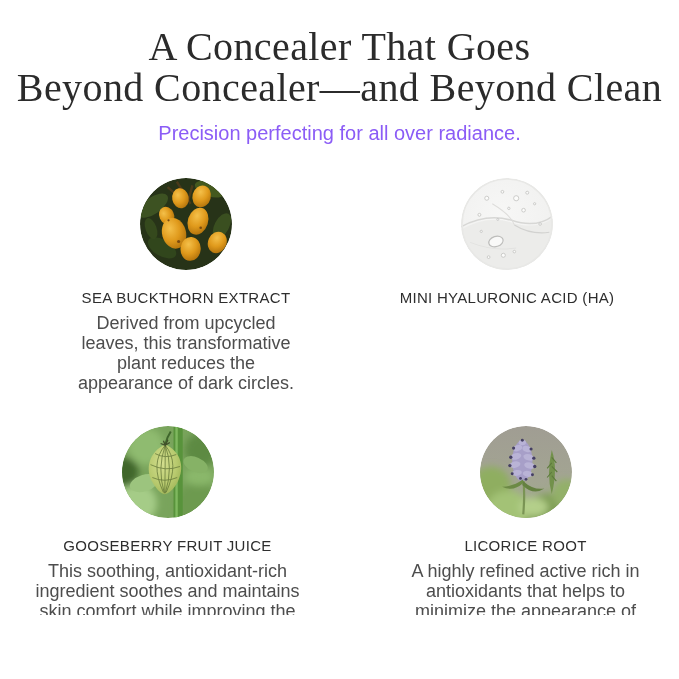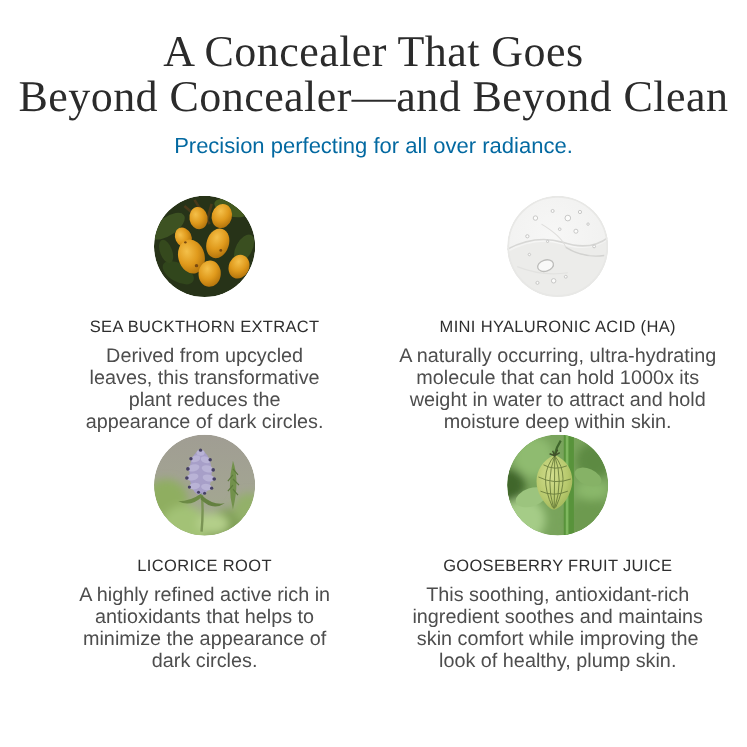--- a/index.html
+++ b/index.html
@@ -9,27 +9,27 @@
     width:679px; height:615px; margin:0 auto; background:#ffffff;
     padding-top:26px; overflow:hidden;
   }
   .title {
     font-family:"Liberation Serif", serif; font-weight:400;
     font-size:40px; line-height:1.03; color:#2b2b2b;
     text-align:center; letter-spacing:0.4px;
   }
   .subtitle {
     margin-top:12px; text-align:center;
-    font-size:20px; line-height:26px; color:#0369a1;
+    font-size:20px; line-height:26px; color:#8b5cf6;
   }
   .grid {
     margin-top:32px;
     display:grid;
     grid-template-columns:346px 333px;
-    row-gap:2px;
+    row-gap:33px;
   }
   .cell { text-align:center; }
   .cell-left  { padding-left:26px; }
   .cell-right { padding-right:11px; }
   .circle {
     width:92px; height:92px; margin:0 auto; border-radius:50%;
     overflow:hidden; display:block; line-height:0;
   }
   .circle svg { display:block; }
   .ing-name {
@@ -131,83 +131,20 @@
               <circle cx="30" cy="86" r="1.5"></circle>
                 <circle cx="22" cy="58" r="1.2"></circle>
               <circle cx="86" cy="50" r="1.4"></circle>
                 <circle cx="40" cy="45" r="1.1"></circle>
             </g>
             <circle cx="50" cy="50" r="49" fill="none" stroke="#e8e8e6" stroke-width="2"></circle>
           </g>
         </svg>
       </span>
       <h3 class="ing-name">MINI HYALURONIC ACID (HA)</h3>
-      <p class="ing-desc">A naturally occurring, ultra-hydrating molecule that can hold 1000x its weight in water to attract and hold moisture deep within skin.</p>
-    </figure>
-
-    <figure class="cell cell-left">
-      <span class="circle">
-        <svg viewBox="0 0 100 100" width="92" height="92" aria-hidden="true">
-          <defs>
-            <clipPath id="clip-lr">
-                <circle cx="50" cy="50" r="50"></circle>
-              </clipPath>
-            <linearGradient id="lr-bg" x1="0" y1="0" x2="0" y2="1">
-              <stop offset="0%" stop-color="#a09d93"></stop>
-              <stop offset="60%" stop-color="#a3a592"></stop>
-              <stop offset="100%" stop-color="#9fae87"></stop>
-            </linearGradient>
-            <filter id="lr-blur" x="-40%" y="-40%" width="180%" height="180%">
-              <feGaussianBlur stdDeviation="4"></feGaussianBlur>
-            </filter>
-          </defs>
-          <g clip-path="url(#clip-lr)">
-            <rect width="100" height="100" fill="url(#lr-bg)"></rect>
-            <g filter="url(#lr-blur)">
-              <circle cx="12" cy="66" r="22" fill="#8fae61"></circle>
-              <circle cx="30" cy="94" r="24" fill="#a3c276"></circle>
-              <circle cx="72" cy="96" r="22" fill="#7d9c53"></circle>
-              <circle cx="94" cy="74" r="16" fill="#93b069"></circle>
-              <ellipse cx="58" cy="88" rx="16" ry="10" fill="#b4cf8a"></ellipse>
-            </g>
-            <path d="M78 26 q7 20 0 48 q-6 -22 0 -48 Z" fill="#72914b"></path>
-            <path d="M78 34 l5 6 M78 44 l6 6 M78 54 l5 6 M78 40 l-5 6 M78 50 l-5 6" stroke="#5d7a3c" stroke-width="1.2" fill="none"></path>
-            <path d="M47 96 Q 49 74 47 56" stroke="#7a9454" stroke-width="2.4" fill="none"></path>
-            <ellipse cx="46" cy="38" rx="11" ry="22" fill="#a79fc8"></ellipse>
-            <g fill="#b9b3d6">
-              <ellipse cx="46" cy="18" rx="4" ry="3"></ellipse>
-              <ellipse cx="41" cy="24" rx="5" ry="3.2" transform="rotate(-20 41 24)"></ellipse>
-              <ellipse cx="51" cy="25" rx="5" ry="3.2" transform="rotate(20 51 25)"></ellipse>
-              <ellipse cx="39" cy="33" rx="6" ry="3.4" transform="rotate(-15 39 33)"></ellipse>
-              <ellipse cx="53" cy="34" rx="6" ry="3.4" transform="rotate(15 53 34)"></ellipse>
-              <ellipse cx="38" cy="42" rx="6" ry="3.4" transform="rotate(-12 38 42)"></ellipse>
-              <ellipse cx="54" cy="43" rx="6" ry="3.4" transform="rotate(12 54 43)"></ellipse>
-              <ellipse cx="40" cy="51" rx="5.5" ry="3.2" transform="rotate(-10 40 51)"></ellipse>
-              <ellipse cx="52" cy="52" rx="5.5" ry="3.2" transform="rotate(10 52 52)"></ellipse>
-            </g>
-            <g fill="#453f63">
-              <circle cx="46" cy="15.5" r="1.6"></circle>
-                <circle cx="36.5" cy="24" r="1.7"></circle>
-                <circle cx="55.5" cy="25" r="1.7"></circle>
-              <circle cx="33.5" cy="34" r="1.8"></circle>
-                <circle cx="58.5" cy="35" r="1.8"></circle>
-              <circle cx="32.5" cy="43" r="1.8"></circle>
-                <circle cx="59.5" cy="44" r="1.8"></circle>
-              <circle cx="35" cy="52" r="1.6"></circle>
-                <circle cx="57" cy="53" r="1.6"></circle>
-              <circle cx="44" cy="57" r="1.5"></circle>
-                <circle cx="50" cy="58" r="1.5"></circle>
-            </g>
-            <path d="M47 58 Q 36 66 24 66 Q 36 72 47 62 Z" fill="#6c8a45"></path>
-            <path d="M47 60 Q 58 70 70 68 Q 58 76 46 64 Z" fill="#648040"></path>
-          </g>
-        </svg>
-      </span>
-      <h3 class="ing-name">LICORICE ROOT</h3>
-      <p class="ing-desc">A highly refined active rich in antioxidants that helps to minimize the appearance of dark circles.</p>
     </figure>
 
     <figure class="cell cell-right">
       <span class="circle">
         <svg viewBox="0 0 100 100" width="92" height="92" aria-hidden="true">
           <defs>
             <clipPath id="clip-gb">
                 <circle cx="50" cy="50" r="50"></circle>
               </clipPath>
             <radialGradient id="gb-husk" cx="42%" cy="38%" r="75%">
@@ -246,14 +183,76 @@
               <path d="M36 30 Q 47 36 59 31"></path>
             </g>
             <path d="M42 19 L47 21 L52 18 M45 16 L47 21 L50 15" stroke="#41502a" stroke-width="1.4" fill="none"></path>
           </g>
         </svg>
       </span>
       <h3 class="ing-name">GOOSEBERRY FRUIT JUICE</h3>
       <p class="ing-desc">This soothing, antioxidant-rich ingredient soothes and maintains skin comfort while improving the look of healthy, plump skin.</p>
     </figure>
 
+    <figure class="cell cell-left">
+      <span class="circle">
+        <svg viewBox="0 0 100 100" width="92" height="92" aria-hidden="true">
+          <defs>
+            <clipPath id="clip-lr">
+                <circle cx="50" cy="50" r="50"></circle>
+              </clipPath>
+            <linearGradient id="lr-bg" x1="0" y1="0" x2="0" y2="1">
+              <stop offset="0%" stop-color="#a09d93"></stop>
+              <stop offset="60%" stop-color="#a3a592"></stop>
+              <stop offset="100%" stop-color="#9fae87"></stop>
+            </linearGradient>
+            <filter id="lr-blur" x="-40%" y="-40%" width="180%" height="180%">
+              <feGaussianBlur stdDeviation="4"></feGaussianBlur>
+            </filter>
+          </defs>
+          <g clip-path="url(#clip-lr)">
+            <rect width="100" height="100" fill="url(#lr-bg)"></rect>
+            <g filter="url(#lr-blur)">
+              <circle cx="12" cy="66" r="22" fill="#8fae61"></circle>
+              <circle cx="30" cy="94" r="24" fill="#a3c276"></circle>
+              <circle cx="72" cy="96" r="22" fill="#7d9c53"></circle>
+              <circle cx="94" cy="74" r="16" fill="#93b069"></circle>
+              <ellipse cx="58" cy="88" rx="16" ry="10" fill="#b4cf8a"></ellipse>
+            </g>
+            <path d="M78 26 q7 20 0 48 q-6 -22 0 -48 Z" fill="#72914b"></path>
+            <path d="M78 34 l5 6 M78 44 l6 6 M78 54 l5 6 M78 40 l-5 6 M78 50 l-5 6" stroke="#5d7a3c" stroke-width="1.2" fill="none"></path>
+            <path d="M47 96 Q 49 74 47 56" stroke="#7a9454" stroke-width="2.4" fill="none"></path>
+            <ellipse cx="46" cy="38" rx="11" ry="22" fill="#a79fc8"></ellipse>
+            <g fill="#b9b3d6">
+              <ellipse cx="46" cy="18" rx="4" ry="3"></ellipse>
+              <ellipse cx="41" cy="24" rx="5" ry="3.2" transform="rotate(-20 41 24)"></ellipse>
+              <ellipse cx="51" cy="25" rx="5" ry="3.2" transform="rotate(20 51 25)"></ellipse>
+              <ellipse cx="39" cy="33" rx="6" ry="3.4" transform="rotate(-15 39 33)"></ellipse>
+              <ellipse cx="53" cy="34" rx="6" ry="3.4" transform="rotate(15 53 34)"></ellipse>
+              <ellipse cx="38" cy="42" rx="6" ry="3.4" transform="rotate(-12 38 42)"></ellipse>
+              <ellipse cx="54" cy="43" rx="6" ry="3.4" transform="rotate(12 54 43)"></ellipse>
+              <ellipse cx="40" cy="51" rx="5.5" ry="3.2" transform="rotate(-10 40 51)"></ellipse>
+              <ellipse cx="52" cy="52" rx="5.5" ry="3.2" transform="rotate(10 52 52)"></ellipse>
+            </g>
+            <g fill="#453f63">
+              <circle cx="46" cy="15.5" r="1.6"></circle>
+                <circle cx="36.5" cy="24" r="1.7"></circle>
+                <circle cx="55.5" cy="25" r="1.7"></circle>
+              <circle cx="33.5" cy="34" r="1.8"></circle>
+                <circle cx="58.5" cy="35" r="1.8"></circle>
+              <circle cx="32.5" cy="43" r="1.8"></circle>
+                <circle cx="59.5" cy="44" r="1.8"></circle>
+              <circle cx="35" cy="52" r="1.6"></circle>
+                <circle cx="57" cy="53" r="1.6"></circle>
+              <circle cx="44" cy="57" r="1.5"></circle>
+                <circle cx="50" cy="58" r="1.5"></circle>
+            </g>
+            <path d="M47 58 Q 36 66 24 66 Q 36 72 47 62 Z" fill="#6c8a45"></path>
+            <path d="M47 60 Q 58 70 70 68 Q 58 76 46 64 Z" fill="#648040"></path>
+          </g>
+        </svg>
+      </span>
+      <h3 class="ing-name">LICORICE ROOT</h3>
+      <p class="ing-desc">A highly refined active rich in antioxidants that helps to minimize the appearance of dark circles.</p>
+    </figure>
+
   </div>
 </div>
 
 </body></html>

